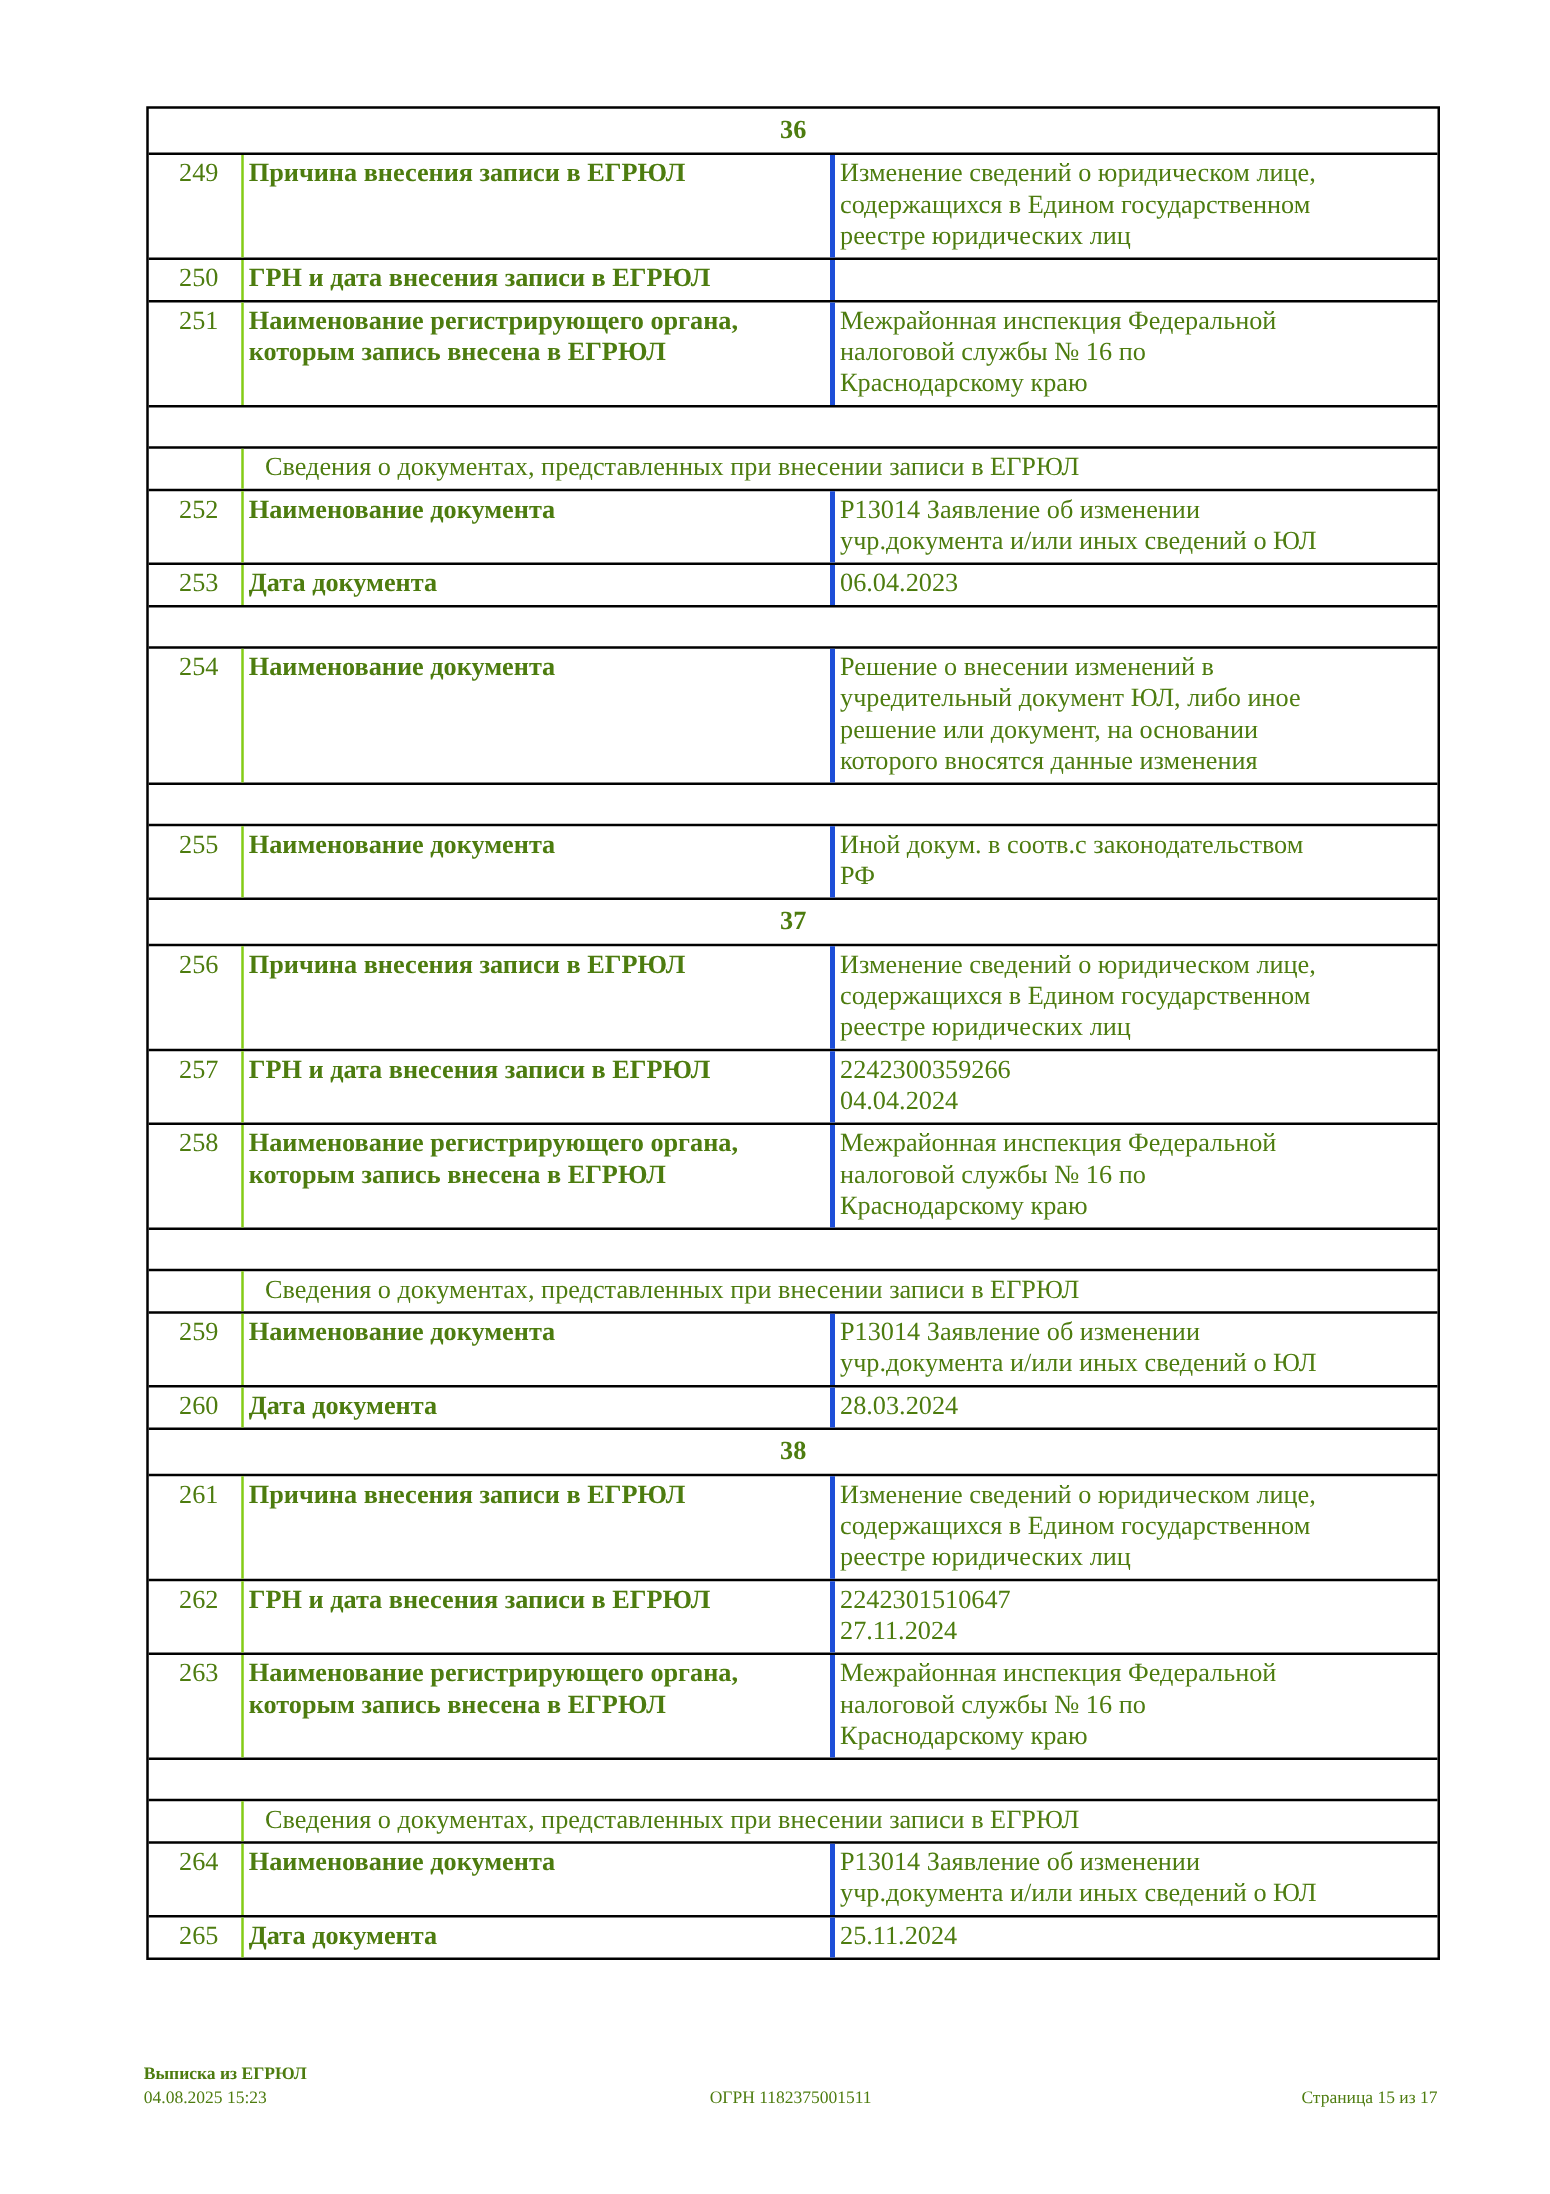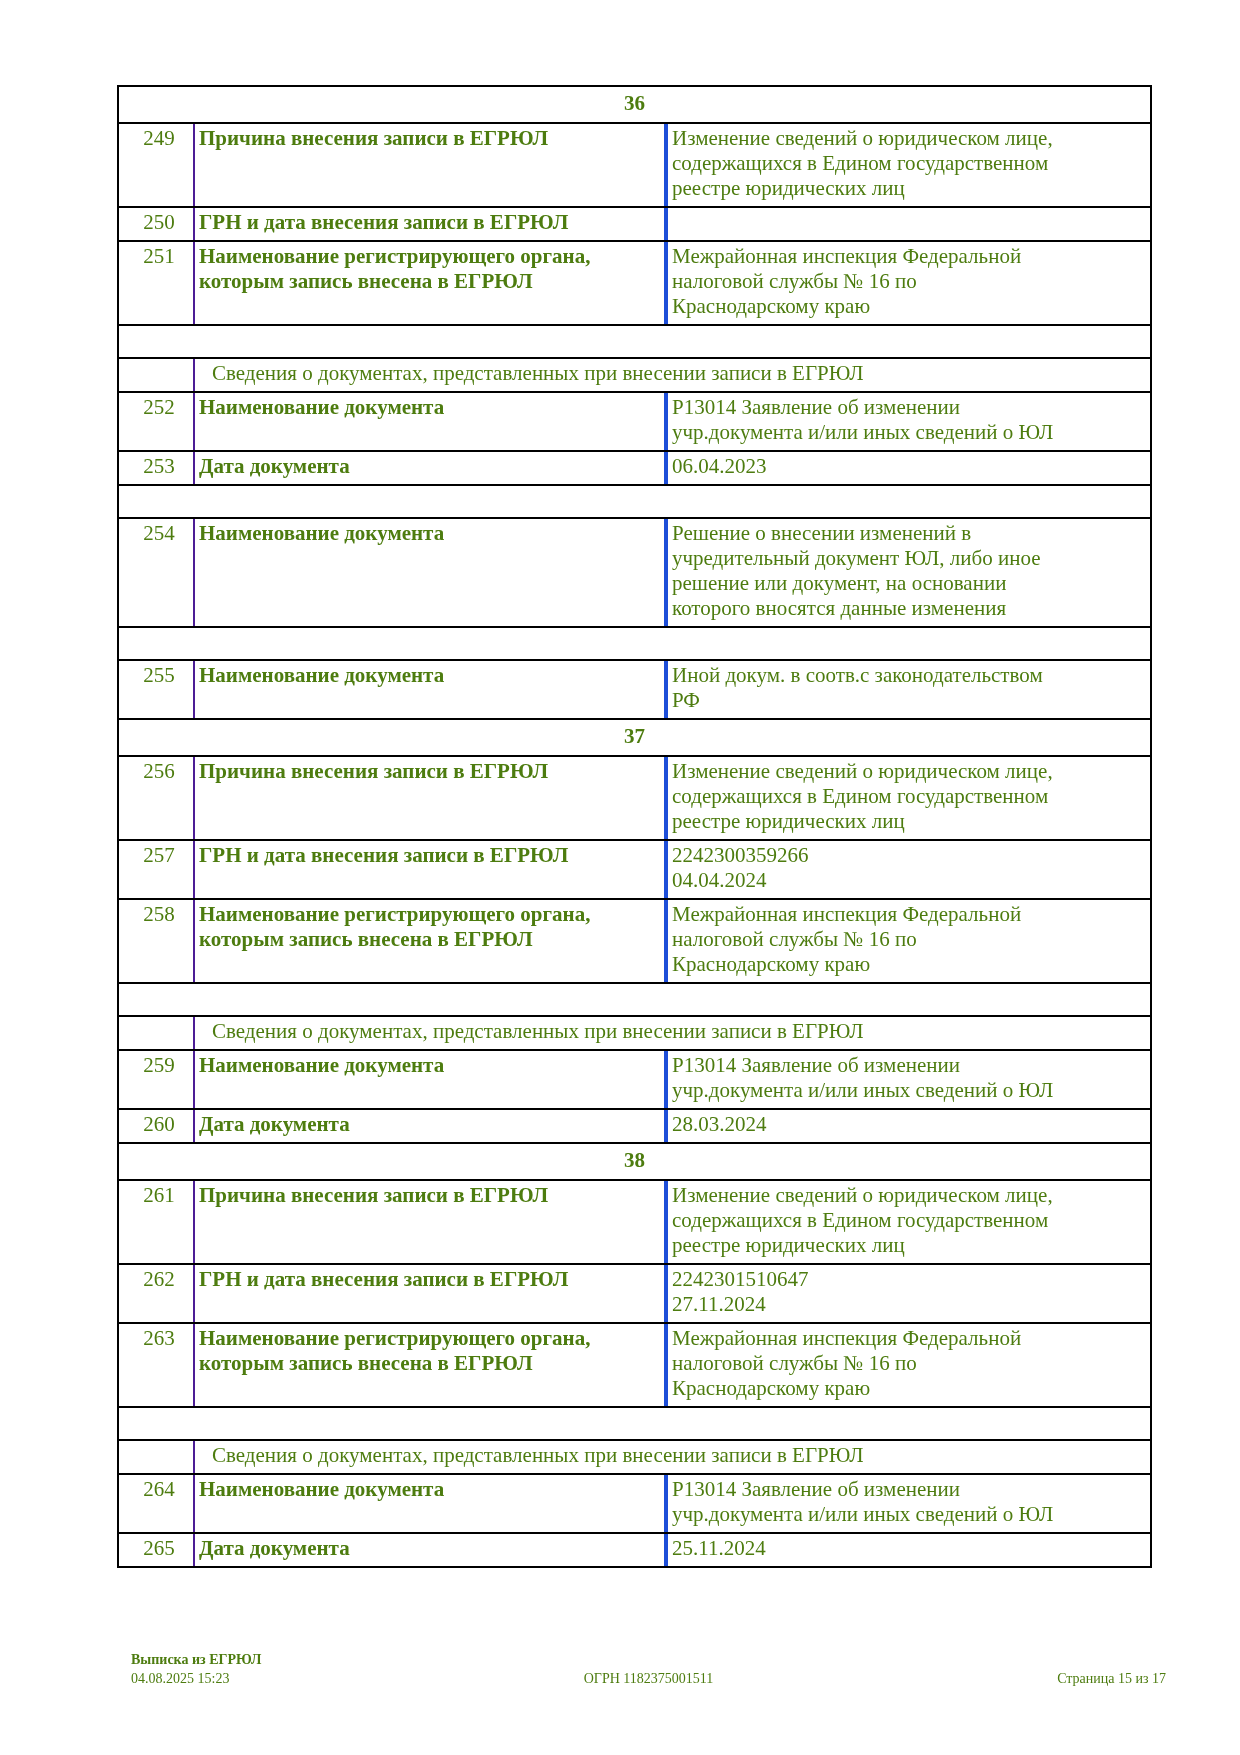--- a/index.html
+++ b/index.html
@@ -48,40 +48,40 @@
     display: grid;
     grid-template-columns: 76px 1fr;
     gap: 12px;
   }
   .cell {
     box-sizing: border-box;
     padding: 2px 4px 5px 4px;
     vertical-align: top;
   }
   .c-num {
-    border-right: 2px solid #4c1d95;
+    border-right: 2px solid #84cc16;
     text-align: center;
     padding-left: 2px;
     padding-right: 8px;
     margin-left: 12px;
   }
   .c-label {
     border-right: 4px solid #1d4ed8;
     white-space: pre-line;
     font-weight: bold;
   }
   .c-value {
     white-space: pre-line;
   }
   .c-subheader {
     padding: 2px 4px 5px 5px;
   }
   .footer {
     position: absolute;
-    left: 131px;
+    left: 115px;
     top: 1650px;
     width: 1035px;
     display: flex;
     align-items: flex-end;
     font-size: 14px;
     line-height: 19px;
   }
   .footer-left {
     flex: 1 1 0;
     text-align: left;

